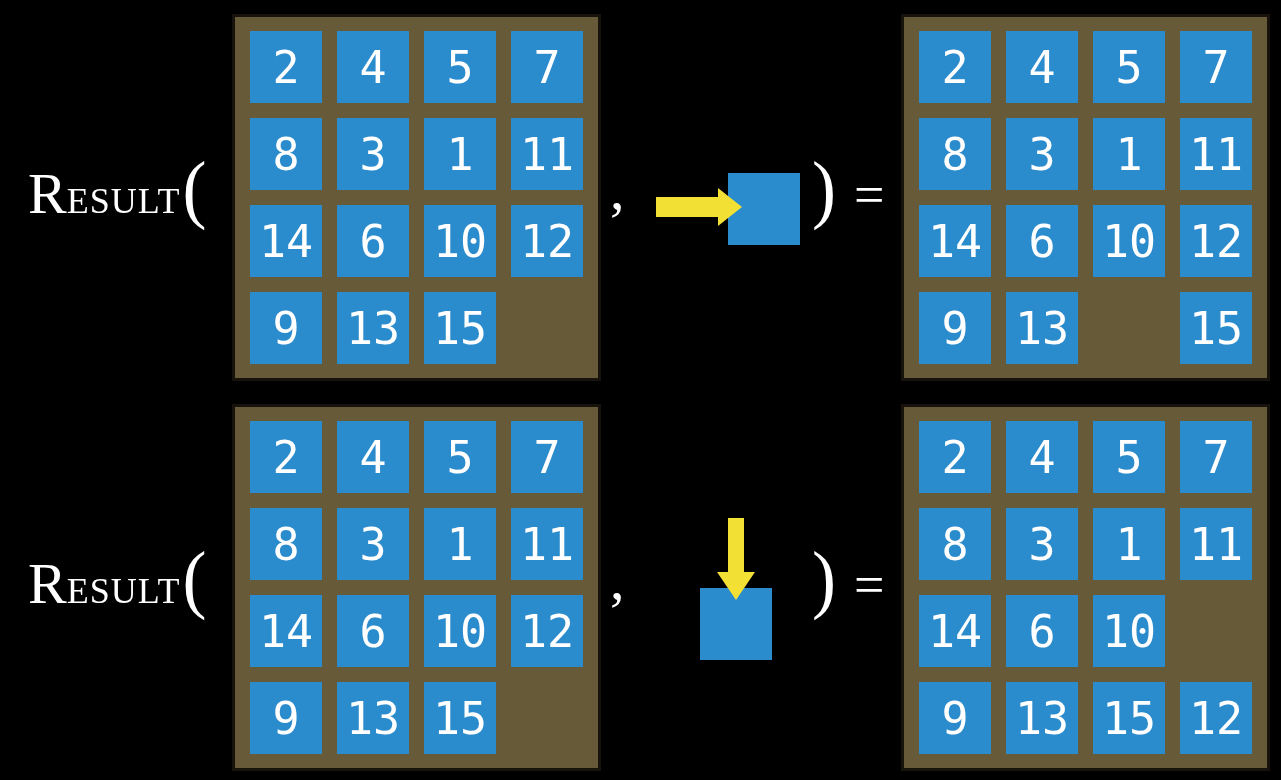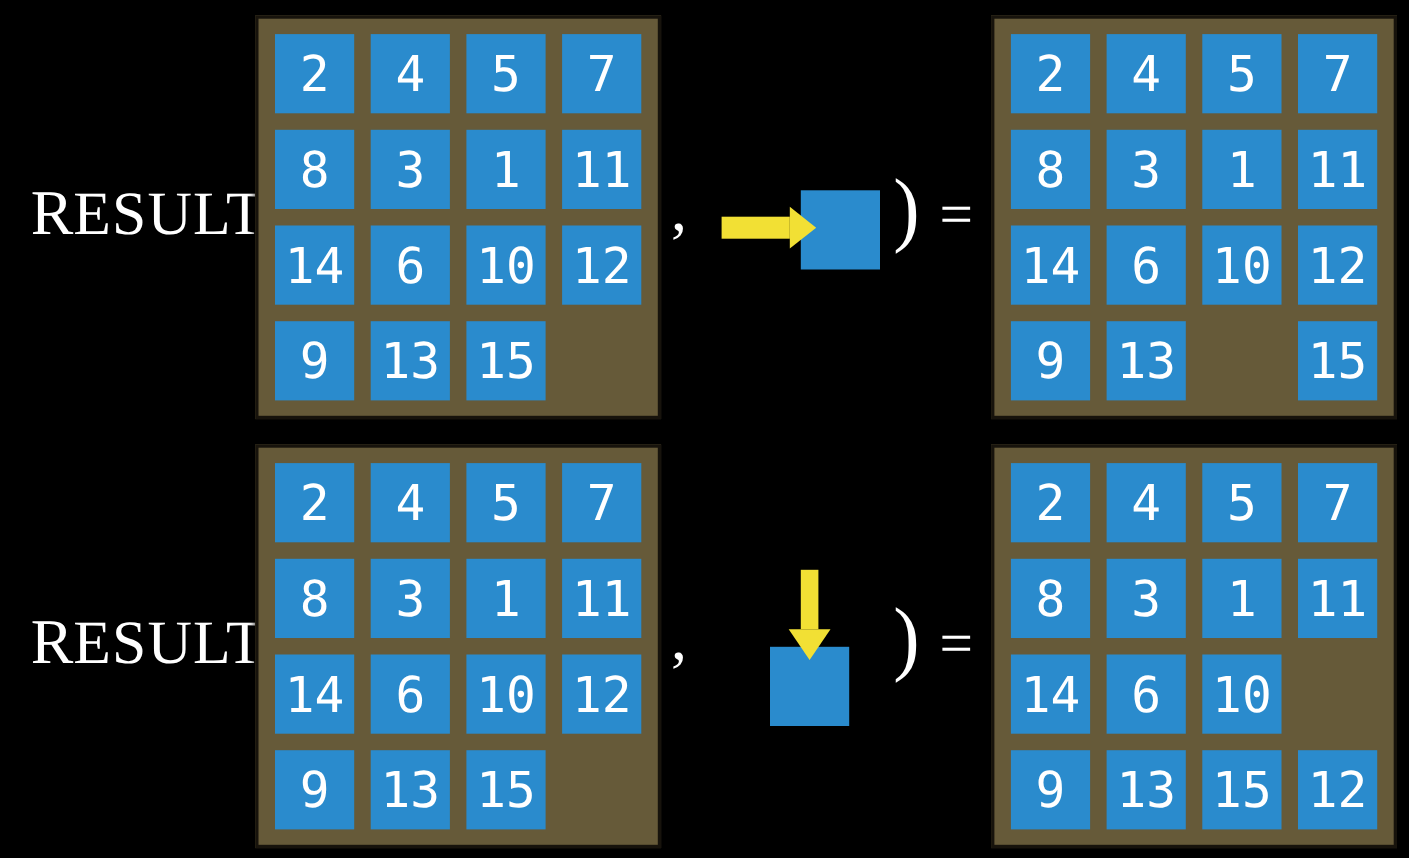--- a/index.html
+++ b/index.html
@@ -49,21 +49,21 @@
 
   
   .result-label, .close-eq {
     position: absolute;
     display: flex;
     align-items: baseline;
     color: #fff;
     white-space: nowrap;
   }
   .result-label .cap   { font-size: 58px; line-height: 1; }
-  .result-label .rest  { font-size: 56px; line-height: 1; letter-spacing: 1px; }
+  .result-label .rest  { font-size: 36px; line-height: 1; letter-spacing: 1px; }
   .paren {
     font-size: 72px;
     line-height: 1;
     margin-left: 2px;
     transform: scaleY(1.05);
     display: inline-block;
   }
   .comma {
     position: absolute;
     color: #fff;

